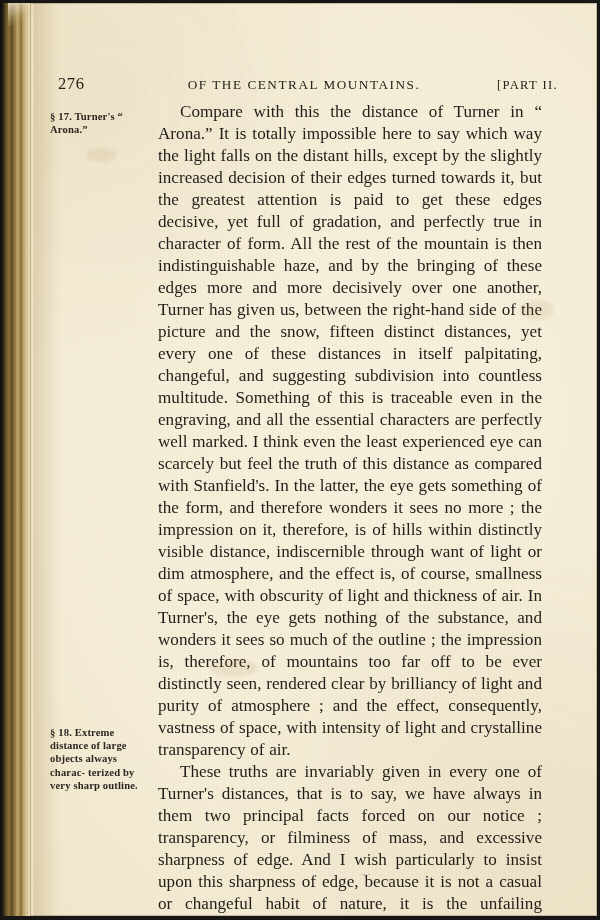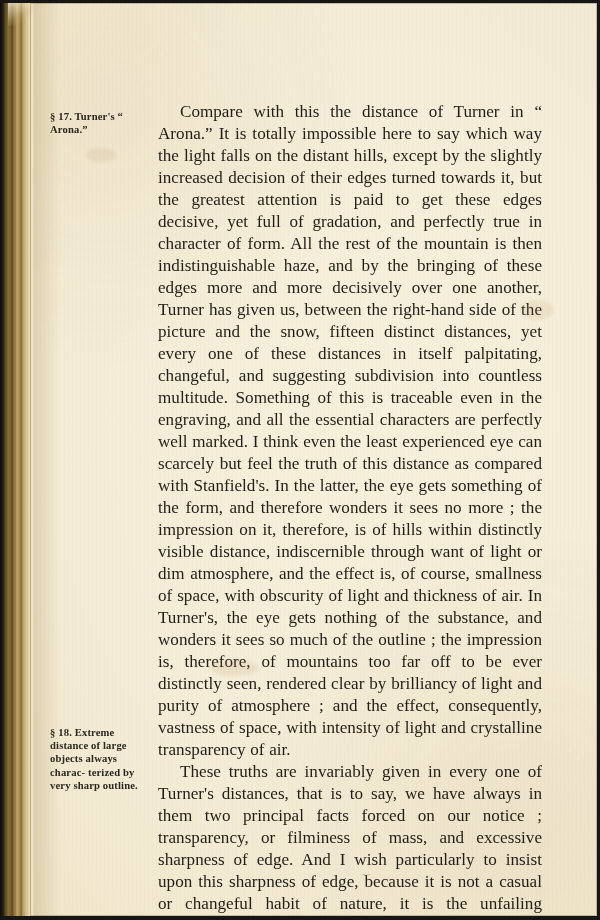--- a/index.html
+++ b/index.html
@@ -219,20 +219,25 @@
   <div class="show-through" style="top:866px;left:362px;">ـ ـ</div>
 
   <div class="gutter">
     <div class="gutter-grain"></div>
   </div>
   <div class="gutter-top-curl"></div>
   <div class="gutter-fade"></div>
 
   <div class="content">
 
+    <div class="running-head">
+      <span class="folio">276</span>
+      <span class="head-title">OF THE CENTRAL MOUNTAINS.</span>
+      <span class="head-part">[PART II.</span>
+    </div>
 
     <div class="sidenote" id="sidenote-17">§ 17. Turner's “ Arona.”</div>
     <div class="sidenote" id="sidenote-18">§ 18. Extreme distance of large objects always charac- terized by very sharp outline.</div>
 
     <div class="textcol">
       <p class="para">Compare with this the distance of Turner in “ Arona.” It is totally impossible here to say which way the light falls on the distant hills, except by the slightly increased decision of their edges turned towards it, but the greatest attention is paid to get these edges decisive, yet full of gradation, and perfectly true in character of form. All the rest of the mountain is then indistinguishable haze, and by the bringing of these edges more and more decisively over one another, Turner has given us, between the right-hand side of the picture and the snow, fifteen distinct distances, yet every one of these distances in itself palpitating, changeful, and suggesting subdivision into countless multitude. Something of this is traceable even in the engraving, and all the essential characters are perfectly well marked. I think even the least experienced eye can scarcely but feel the truth of this distance as compared with Stanfield's. In the latter, the eye gets something of the form, and therefore wonders it sees no more ; the impression on it, therefore, is of hills within distinctly visible distance, indiscernible through want of light or dim atmosphere, and the effect is, of course, smallness of space, with obscurity of light and thickness of air. In Turner's, the eye gets nothing of the substance, and wonders it sees so much of the outline ; the impression is, therefore, of mountains too far off to be ever distinctly seen, rendered clear by brilliancy of light and purity of atmosphere ; and the effect, consequently, vastness of space, with intensity of light and crystalline transparency of air.</p>
       <p class="para">These truths are invariably given in every one of Turner's distances, that is to say, we have always in them two principal facts forced on our notice ; transparency, or filminess of mass, and excessive sharpness of edge. And I wish particularly to insist upon this sharpness of edge, because it is not a casual or changeful habit of nature, it is the unfailing characteristic of all</p>
     </div>
 
   </div>

